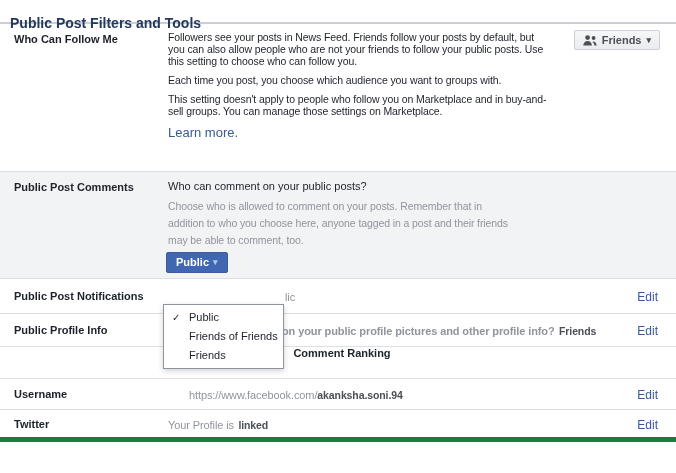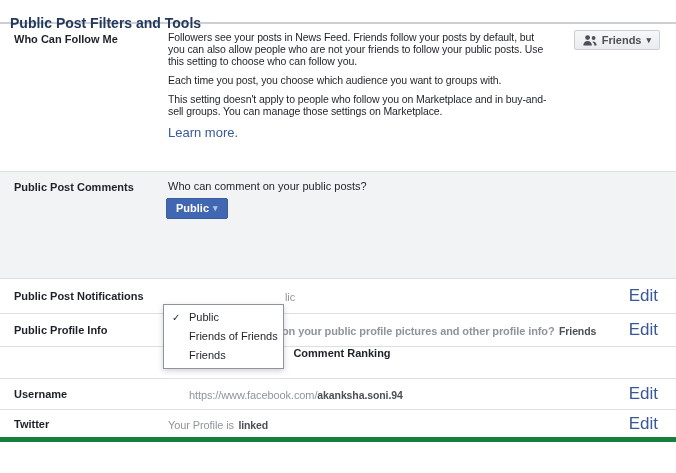--- a/index.html
+++ b/index.html
@@ -23,21 +23,21 @@
   .r5 { height:32px;flex-direction:column; }
   .r6 { height:31px;gap:21px; }
   .r7 { height:33px; border-bottom:5px solid #15803d; }
   .cell-label {
     flex:0 0 168px; box-sizing:border-box; padding-left:14px; padding-right:6px;
     font-size:11px; font-weight:bold; color:#1d2129;
   }
   .r1 .cell-label, .r2 .cell-label { padding-top:9px; }
   .cell-desc { flex:1 1 auto; min-width:0; }
   .cell-edit { flex:0 0 62px; box-sizing:border-box; text-align:right; padding-right:18px; }
-  .edit-link { font-size:17px; color:#385898; text-decoration:none; cursor:pointer; }
+  .edit-link { font-size:12px; color:#385898; text-decoration:none; cursor:pointer; }
   .para {
     white-space:pre; font-size:10.5px; letter-spacing:-0.1px; line-height:12px;
     color:#1d2129; margin:0 0 7px 0;
   }
   .r1 .cell-desc { padding-top:7px; }
   .learn-more { font-size:13px; color:#385898; cursor:pointer; }
   .cell-action { flex:0 0 112px; box-sizing:border-box; text-align:right; padding:6px 16px 0 0; }
   .gray-btn {
     display:inline-flex; align-items:center; gap:5px;
     background:linear-gradient(#f6f7f9,#e9ebee);
@@ -105,20 +105,23 @@
           <span>Friends</span>
           <span class="caret">▾</span>
         </span>
       </div>
     </div>
 
     <div class="row r2">
       <div class="cell-label">Public Post Comments</div>
       <div class="cell-desc">
         <div class="question">Who can comment on your public posts?</div>
+        <div class="gray-para">Choose who is allowed to comment on your posts. Remember that in
+addition to who you choose here, anyone tagged in a post and their friends
+may be able to comment, too.</div>
         <span class="blue-btn">
           <span>Public</span>
           <span class="caret">▾</span>
         </span>
       </div>
     </div>
 
     <div class="row simple r3">
       <div class="cell-label">Public Post Notifications</div>
       <div class="cell-desc">

